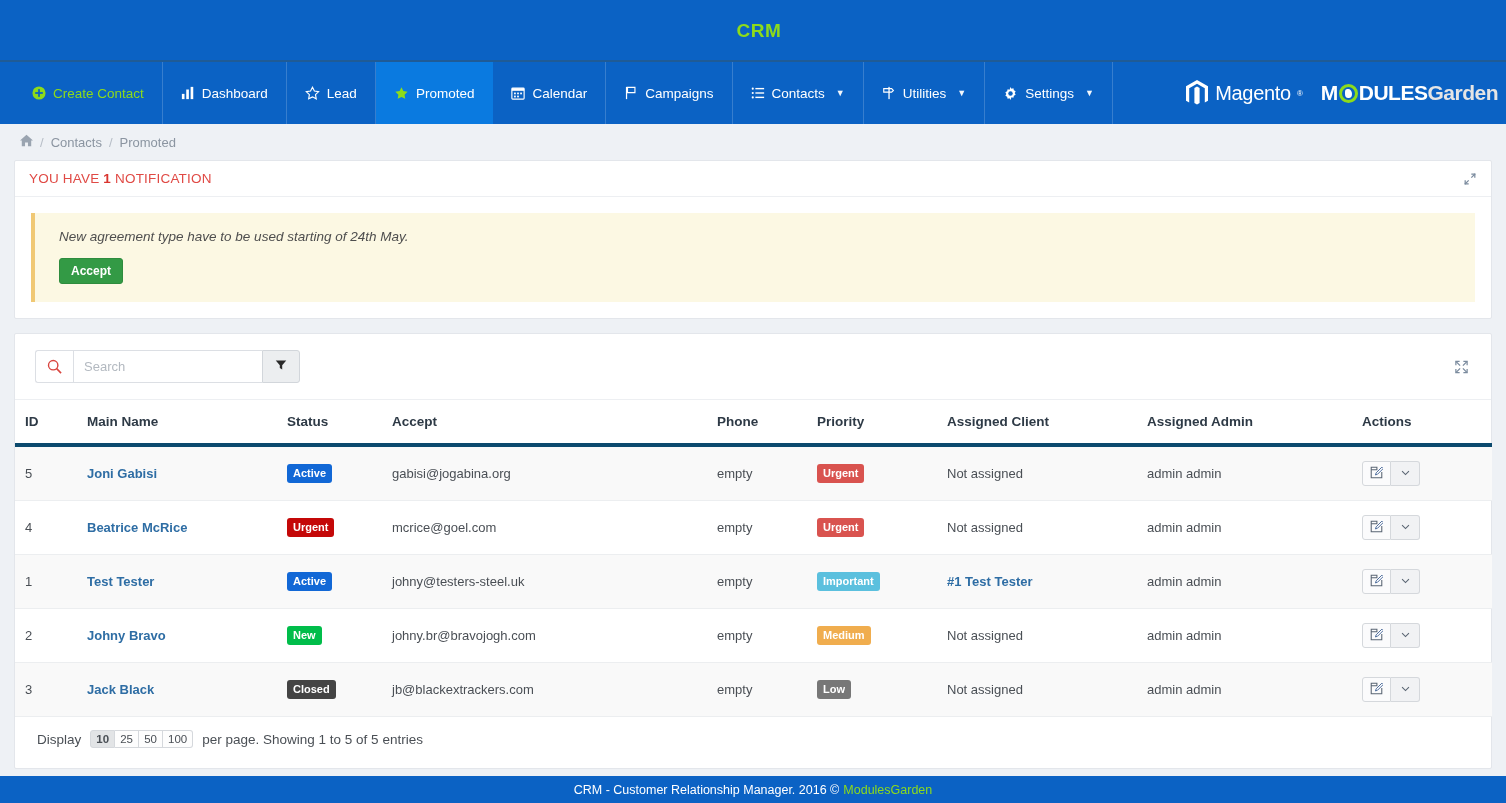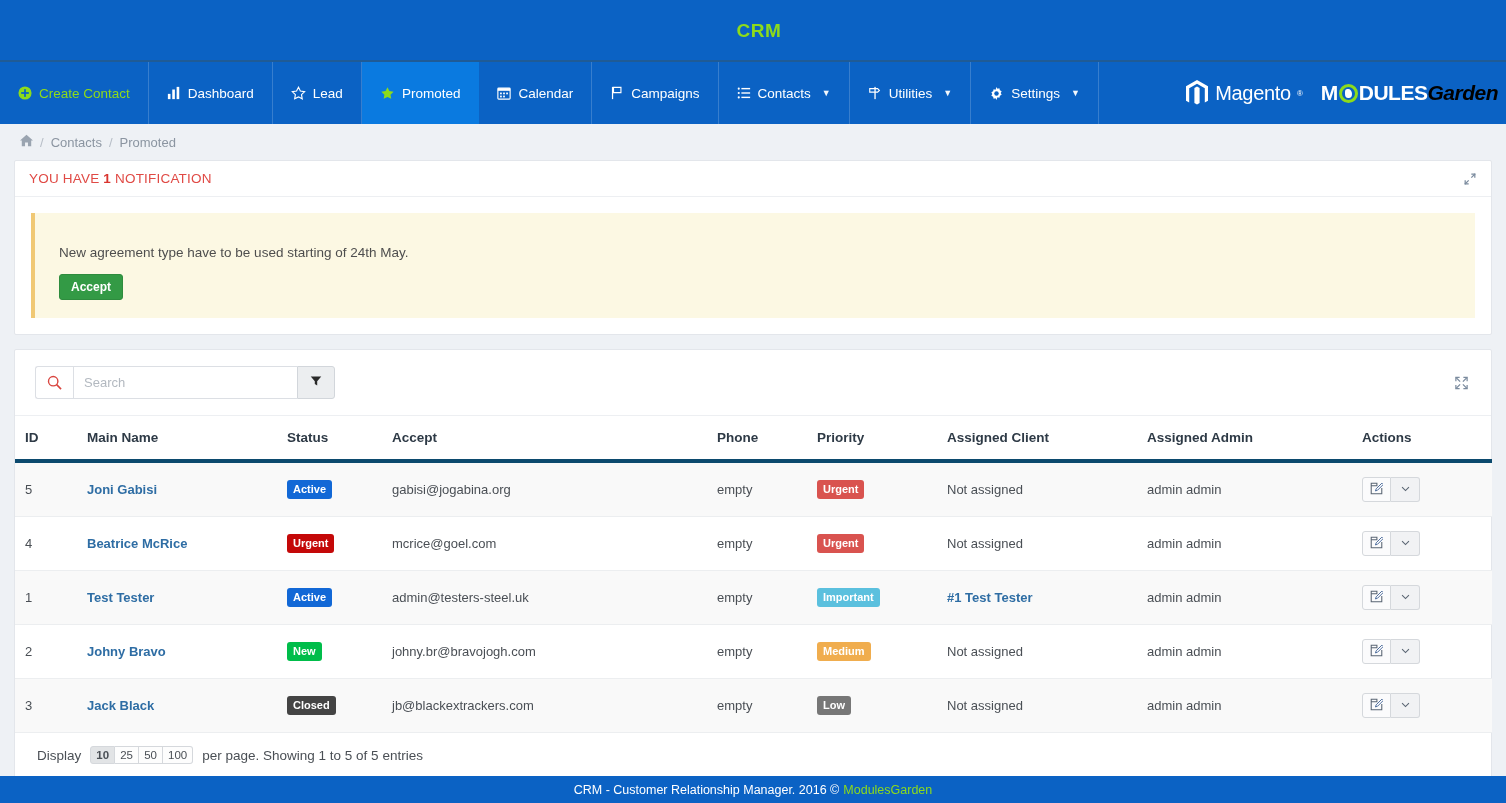--- a/index.html
+++ b/index.html
@@ -32,21 +32,21 @@
   }
 
   
   .navbar {
     height: 62px;
     background: #0b62c4;
     display: flex;
     align-items: stretch;
     position: relative;
   }
-  .nav-items { display: flex; align-items: stretch; }
+  .nav-items { display: flex; align-items: stretch; padding-left: 14px; }
   .nav-item {
     display: flex;
     align-items: center;
     gap: 7px;
     padding: 0 18px;
     color: #ffffff;
     font-size: 13.5px;
     white-space: nowrap;
     cursor: pointer;
     border-right: 1px solid rgba(255,255,255,.18);
@@ -69,21 +69,21 @@
     padding-right: 8px;
   }
   .logo-magento { display: flex; align-items: center; gap: 6px; color: #fff; font-size: 20px; }
   .logo-magento .mg-text { letter-spacing: -.3px; }
   .logo-magento .sup { font-size: 8px; vertical-align: super; }
   .logo-mg {
     display: flex; align-items: center;
     font-size: 21px; font-weight: bold; color: #fff;
     letter-spacing: -.5px;
   }
-  .logo-mg .garden { color: #000000; font-style: italic; font-weight: bold; }
+  .logo-mg .garden { color: #e5e5e5; font-weight: bold; }
   .logo-mg .globe {
     display: inline-block; width: 19px; height: 19px;
     border: 3px solid #8ddb1b; border-radius: 50%;
     position: relative; margin: 0 1px;
     background: #0b62c4;
   }
   .logo-mg .globe::after {
     content: ""; position: absolute; left: 3px; top: 2px;
     width: 7px; height: 9px; background: #fff;
     border-radius: 40% 60% 50% 50%;
@@ -131,21 +131,21 @@
   }
   .panel-body { padding: 16px; }
 
   .alert {
     background: #fcf8e3;
     border-left: 4px solid #f0c874;
     padding: 16px 18px 18px 24px;
     color: #4e4e4e;
     font-size: 13.5px;
   }
-  .alert p { margin: 16px 0 14px 0; }
+  .alert p { margin: 0 0 14px 0; font-style: italic; }
   .btn-accept {
     background: #339a45;
     color: #fff;
     border: 1px solid #2e8c3e;
     border-radius: 3px;
     padding: 5px 11px;
     font-size: 12px;
     font-weight: bold;
     cursor: pointer;
     font-family: "Liberation Sans", sans-serif;
@@ -163,21 +163,21 @@
   .search-ico-box {
     width: 38px;
     border: 1px solid #dcdfe4;
     border-right: none;
     border-radius: 3px 0 0 3px;
     background: #fff;
     display: flex; align-items: center; justify-content: center;
     color: #d9453f;
   }
   .search-input {
-    width: 224px;
+    width: 189px;
     border: 1px solid #dcdfe4;
     border-right: none;
     outline: none;
     padding: 0 10px;
     font-size: 13px;
     color: #555;
     font-family: "Liberation Sans", sans-serif;
     background: #fff;
   }
   .search-input::placeholder { color: #b3b9c0; }
@@ -551,21 +551,21 @@
                 <span><svg width="11" height="11" viewBox="0 0 16 16">
                     <path d="M3 6l5 5 5-5" fill="none" stroke="#5a6573" stroke-width="1.6"></path>
                   </svg></span>
               </span>
             </span></td>
         </tr>
         <tr class="odd">
           <td class="c-id">1</td>
           <td><a class="name-link" href="#">Test Tester</a></td>
           <td><span class="badge s-active">Active</span></td>
-          <td>admin@testers-steel.uk</td>
+          <td>johny@testers-steel.uk</td>
           <td class="muted">empty</td>
           <td><span class="badge p-important">Important</span></td>
           <td><a class="name-link" href="#">#1 Test Tester</a></td>
           <td>admin admin</td>
           <td><span class="action-group">
               <span class="act-btn first">
                 <span><svg width="13" height="13" viewBox="0 0 16 16">
                     <path d="M1.5 4.5h7v-3h-7v13h13v-7" fill="none" stroke="#5a6573" stroke-width="1.3"></path>
                     <path d="M14.6 1.4l-7 7-.9 2.6 2.6-.9 7-7z" fill="#fff" stroke="#4a6a9a" stroke-width="1.2"></path>
                   </svg></span>

